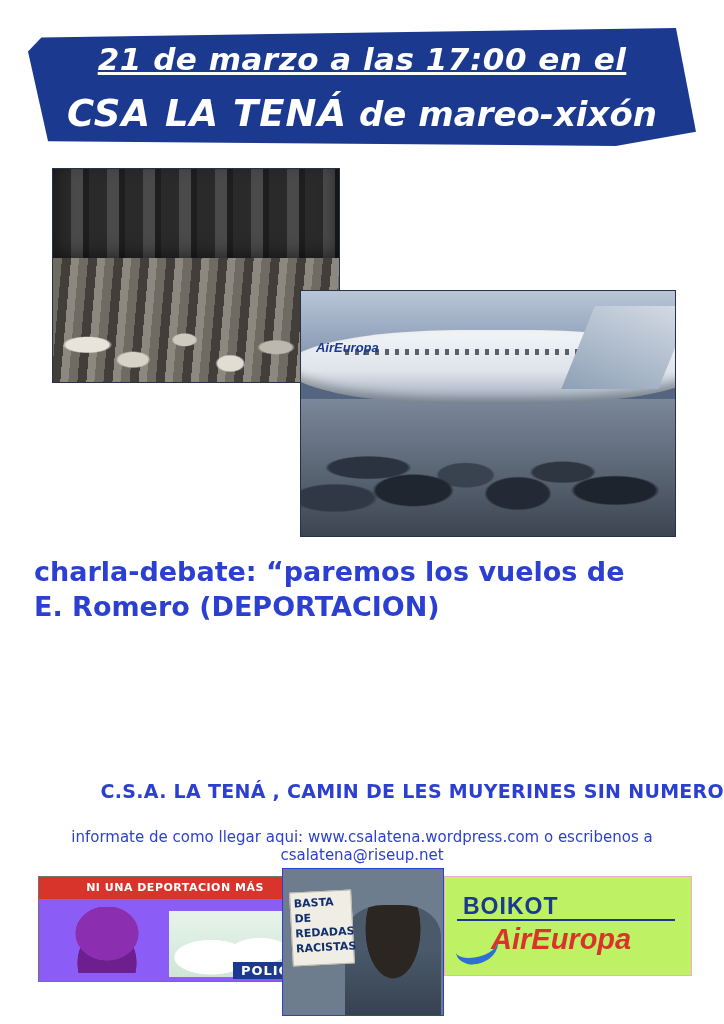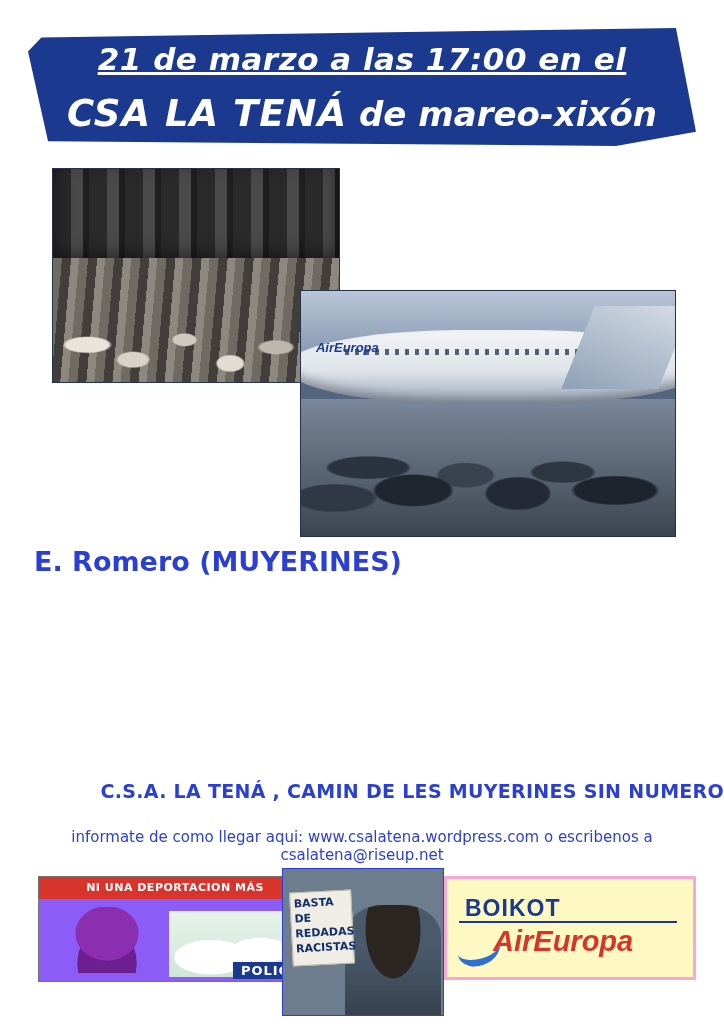--- a/index.html
+++ b/index.html
@@ -254,22 +254,22 @@
                 linear-gradient(180deg, #4a5a6b 40%, #37424f 100%);
     border-radius: 40% 40% 0 0 / 28% 28% 0 0;
   }
 
   .bottom-right {
     position: absolute;
     left: 444px;
     top: 876px;
     width: 246px;
     height: 98px;
-    background: #fef9c3;
-    border: 3px solid #f9a8d4;
+    background: #bef264;
+    border: 1px solid #f9a8d4;
     overflow: hidden;
   }
   .br-boikot {
     position: absolute;
     left: 18px; top: 16px;
     font-family: "Liberation Sans", sans-serif;
     font-size: 23px;
     font-weight: bold;
     color: #1b3a8f;
     letter-spacing: 1px;
@@ -317,21 +317,22 @@
   <div class="plane-ground"></div>
   <div class="plane-body">
     <div class="plane-windows"></div>
   </div>
   <div class="plane-tail"></div>
   <div class="plane-logo">AirEuropa</div>
   <div class="plane-people"></div>
 </div>
 
 <div class="main-text">
-  <div class="line-big">E. Romero (MUYERINES)</div>
+  <div class="line-big gap-top">charla-debate: “paremos los vuelos de</div>
+  <div class="line-big">E. Romero (DEPORTACION)</div>
 </div>
 
 <div class="venue">
   <div class="venue-line">C.S.A. LA TENÁ , CAMIN DE LES MUYERINES SIN NUMERO</div>
 </div>
 <div class="contact-line">informate de como llegar aqui: www.csalatena.wordpress.com o escribenos a csalatena@riseup.net</div>
 
 <div class="bottom-left">
   <div class="bl-banner">NI UNA DEPORTACION MÁS</div>
   <div class="bl-shapes"></div>

